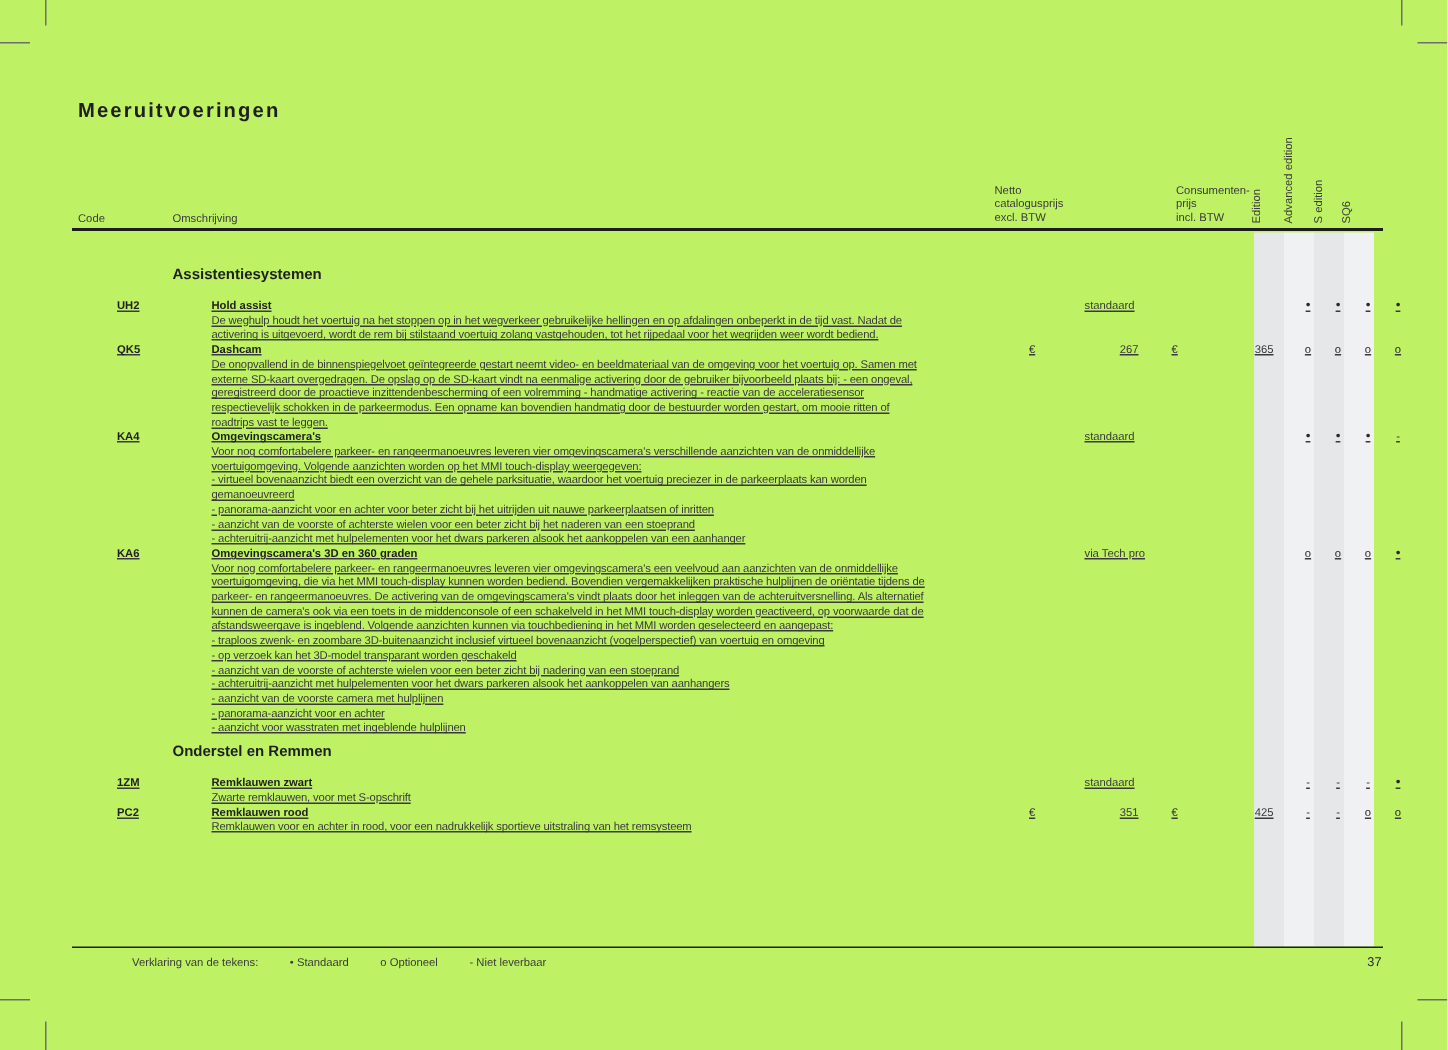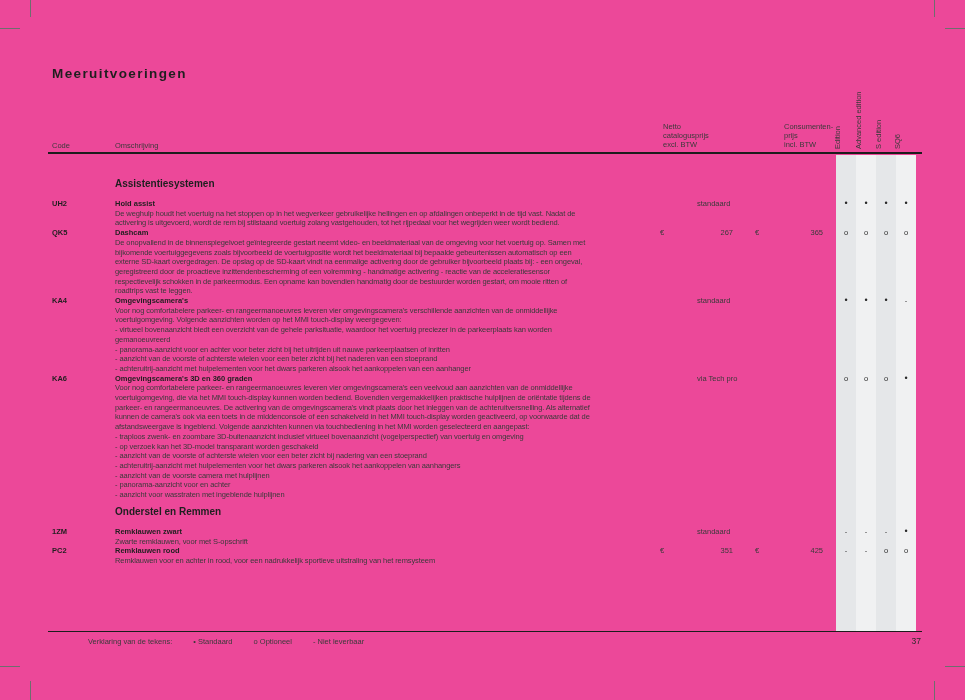--- a/index.html
+++ b/index.html
@@ -1,29 +1,29 @@
 <!DOCTYPE html>
 <html><head>
 <meta charset="utf-8">
 <style>
   html,body{margin:0;padding:0;background:#fff;}
-  .page{position:relative;width:965px;height:700px;background:#ec4899;overflow:hidden;
+  .page{position:relative;width:965px;height:700px;background:#bef264;overflow:hidden;
         font-family:"Liberation Sans","DejaVu Sans",sans-serif;color:#3a3a3a;}
   .crop{position:absolute;background:#6e6e6e;}
   .title{position:absolute;left:52px;top:66px;font-size:13.5px;font-weight:bold;
          letter-spacing:1.4px;color:#1f1f1f;white-space:nowrap;}
   .col-head{position:absolute;font-size:7.5px;line-height:9px;color:#3a3a3a;}
   .hline{line-height:9px;white-space:nowrap;}
   .rot-head{position:absolute;font-size:7.5px;line-height:9px;height:9px;color:#3a3a3a;
             white-space:nowrap;transform:rotate(-90deg);transform-origin:0 100%;}
   .rule{position:absolute;left:48px;width:874px;background:#1c1c1c;}
   .band{position:absolute;top:155px;height:476px;width:20px;z-index:0;}
   .tbody{position:absolute;left:0;top:172px;width:818px;font-size:7.5px;line-height:9.7px;z-index:2;}
   .section-title{margin:6px 0 9px 115px;font-size:10px;line-height:12px;font-weight:bold;color:#1f1f1f;}
-  .row{display:grid;grid-template-columns:67px 537px 172px 12px 80px;margin-left:48px;align-items:start;}
+  .row{display:grid;grid-template-columns:67px 537px 172px 12px 80px;margin-left:74px;align-items:start;text-decoration:underline;}
   .code{font-weight:bold;color:#1f1f1f;padding-left:4px;}
   .name{font-weight:bold;color:#1f1f1f;white-space:nowrap;}
   .dline{white-space:nowrap;letter-spacing:-0.1px;}
   .price{display:flex;align-items:center;}
   .pcell{display:flex;justify-content:space-between;}
   .pnetto{width:73px;margin-left:8px;}
   .pcons{width:68px;margin-left:22px;}
   .pnote{margin-left:45px;white-space:nowrap;}
   .syms{display:flex;}
   .sym{width:20px;text-align:center;color:#2a2a2a;}
@@ -95,21 +95,20 @@
           <div class="sym dot">•</div>
           <div class="sym dot">•</div>
           <div class="sym dot">•</div>
         </div>
       </div>
       <div class="row">
         <div class="code">QK5</div>
         <div class="desc">
           <div class="name">Dashcam</div>
           <div class="dline">De onopvallend in de binnenspiegelvoet geïntegreerde gestart neemt video- en beeldmateriaal van de omgeving voor het voertuig op. Samen met</div>
-          <div class="dline">bijkomende voertuiggegevens zoals bijvoorbeeld de voertuigpositie wordt het beeldmateriaal bij bepaalde gebeurtenissen automatisch op een</div>
           <div class="dline">externe SD-kaart overgedragen. De opslag op de SD-kaart vindt na eenmalige activering door de gebruiker bijvoorbeeld plaats bij: - een ongeval,</div>
           <div class="dline">geregistreerd door de proactieve inzittendenbescherming of een volremming - handmatige activering - reactie van de acceleratiesensor</div>
           <div class="dline">respectievelijk schokken in de parkeermodus. Een opname kan bovendien handmatig door de bestuurder worden gestart, om mooie ritten of</div>
           <div class="dline">roadtrips vast te leggen.</div>
         </div>
         <div class="price">
           <div class="pcell pnetto">
             <div class="cur">€</div>
             <div class="amt">267</div>
           </div>

